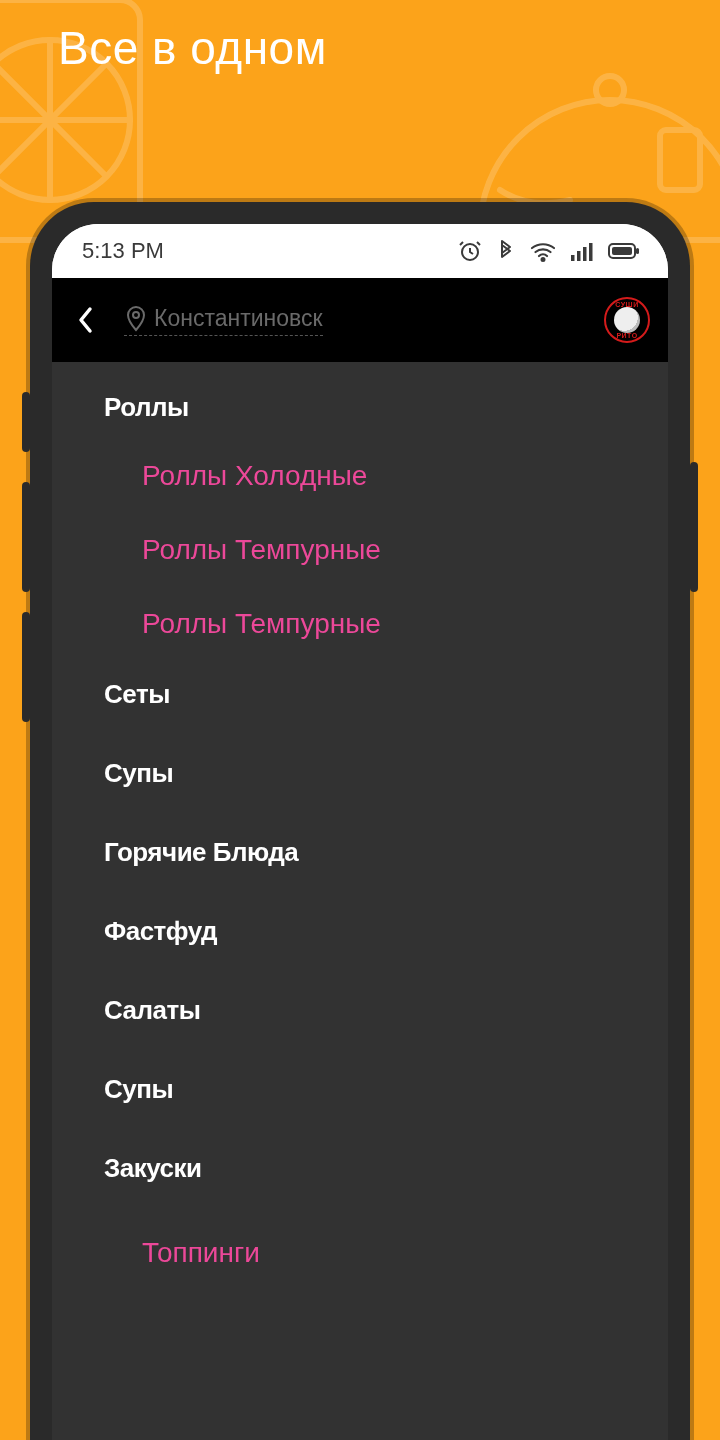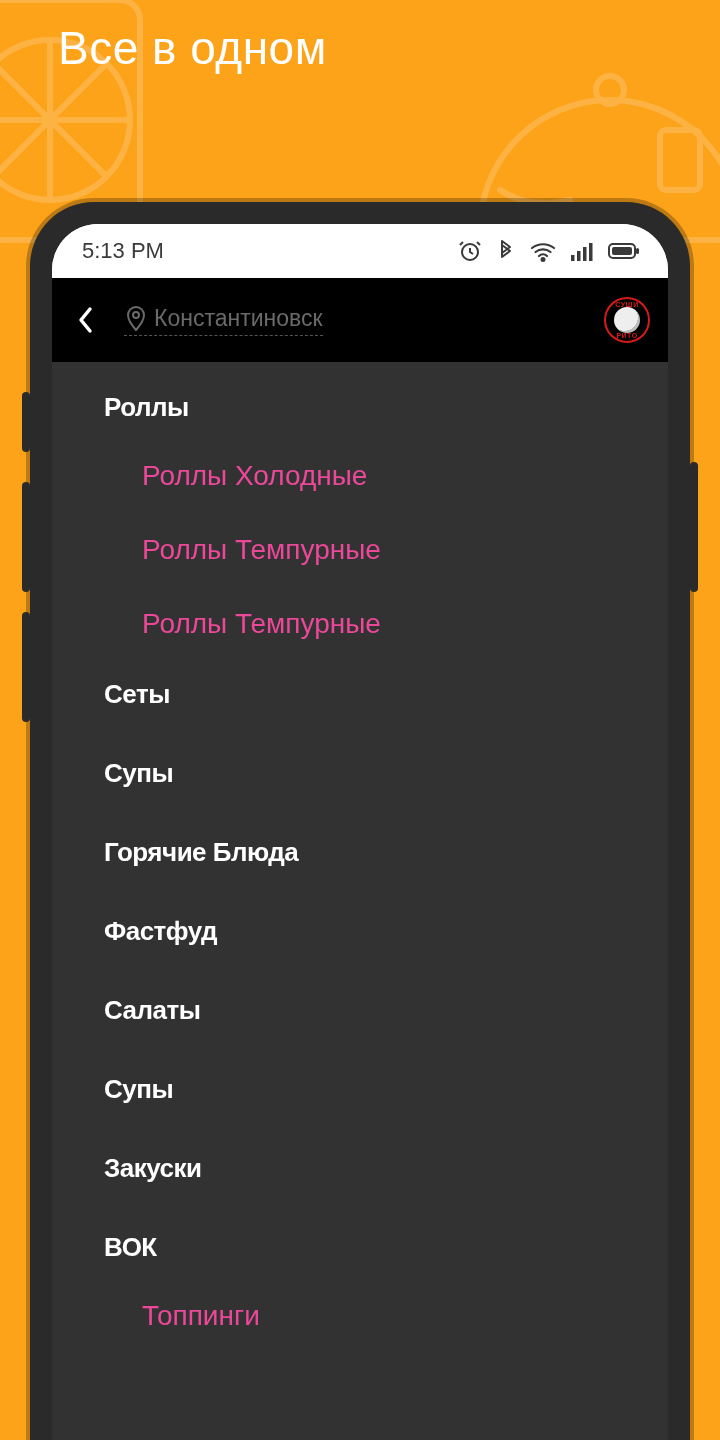--- a/index.html
+++ b/index.html
@@ -218,21 +218,20 @@
 
       <div class="cat cat-simple">Сеты</div>
       <div class="cat cat-simple">Супы</div>
       <div class="cat cat-simple">Горячие Блюда</div>
       <div class="cat cat-simple">Фастфуд</div>
       <div class="cat cat-simple">Салаты</div>
       <div class="cat cat-simple">Супы</div>
       <div class="cat cat-simple">Закуски</div>
 
       <div class="cat-block">
-        <div class="cat">ВОК</div>
         <div class="subcats">
           <div class="subcat">Топпинги</div>
         </div>
       </div>
 
     </div>
 
   </div>
 </div>
 

